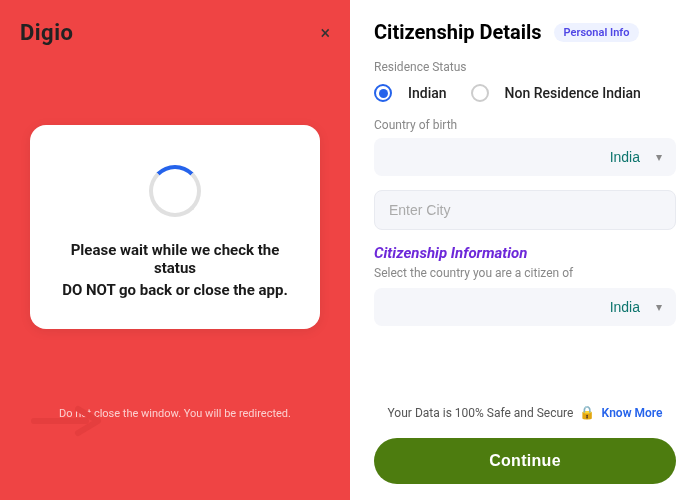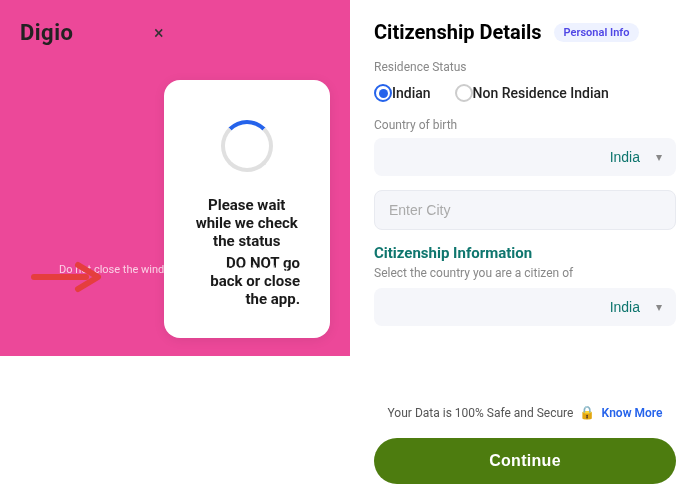--- a/index.html
+++ b/index.html
@@ -7,25 +7,25 @@
       font-family: -apple-system, BlinkMacSystemFont, 'Segoe UI', Roboto, sans-serif;
       width: 700px;
       height: 500px;
       display: flex;
       overflow: hidden;
     }
 
     
     .left-panel {
       width: 350px;
-      height: 356px;
-      background-color: #ec4899;
+      height: 500px;
+      background-color: #ef4444;
       position: relative;
       display: flex;
-      flex-direction: row;
+      flex-direction: column;
       align-items: flex-start;
       padding: 20px;
     }
     .digio-header {
       display: flex;
       justify-content: space-between;
       align-items: center;
       width: 100%;
       margin-bottom: 20px;
     }
@@ -122,21 +122,21 @@
     }
     .radio-group {
       display: flex;
       align-items: center;
       gap: 24px;
       margin-bottom: 16px;
     }
     .radio-option {
       display: flex;
       align-items: center;
-      gap: 0;
+      gap: 16px;
       cursor: pointer;
     }
     .radio-circle {
       width: 18px;
       height: 18px;
       border-radius: 50%;
       border: 2px solid #ccc;
       display: flex;
       align-items: center;
       justify-content: center;
@@ -200,22 +200,23 @@
       font-size: 14px;
       color: #aaa;
       outline: none;
     }
     .text-input::placeholder {
       color: #aaa;
     }
     .citizenship-heading {
       font-size: 15px;
       font-weight: 700;
-      color: #0f766e;
+      color: #6d28d9;
       margin-bottom: 4px;
+      font-style: italic;
     }
     .citizenship-sub {
       font-size: 12px;
       color: #888;
       margin-bottom: 8px;
     }
     .footer-row {
       display: flex;
       align-items: center;
       justify-content: center;

